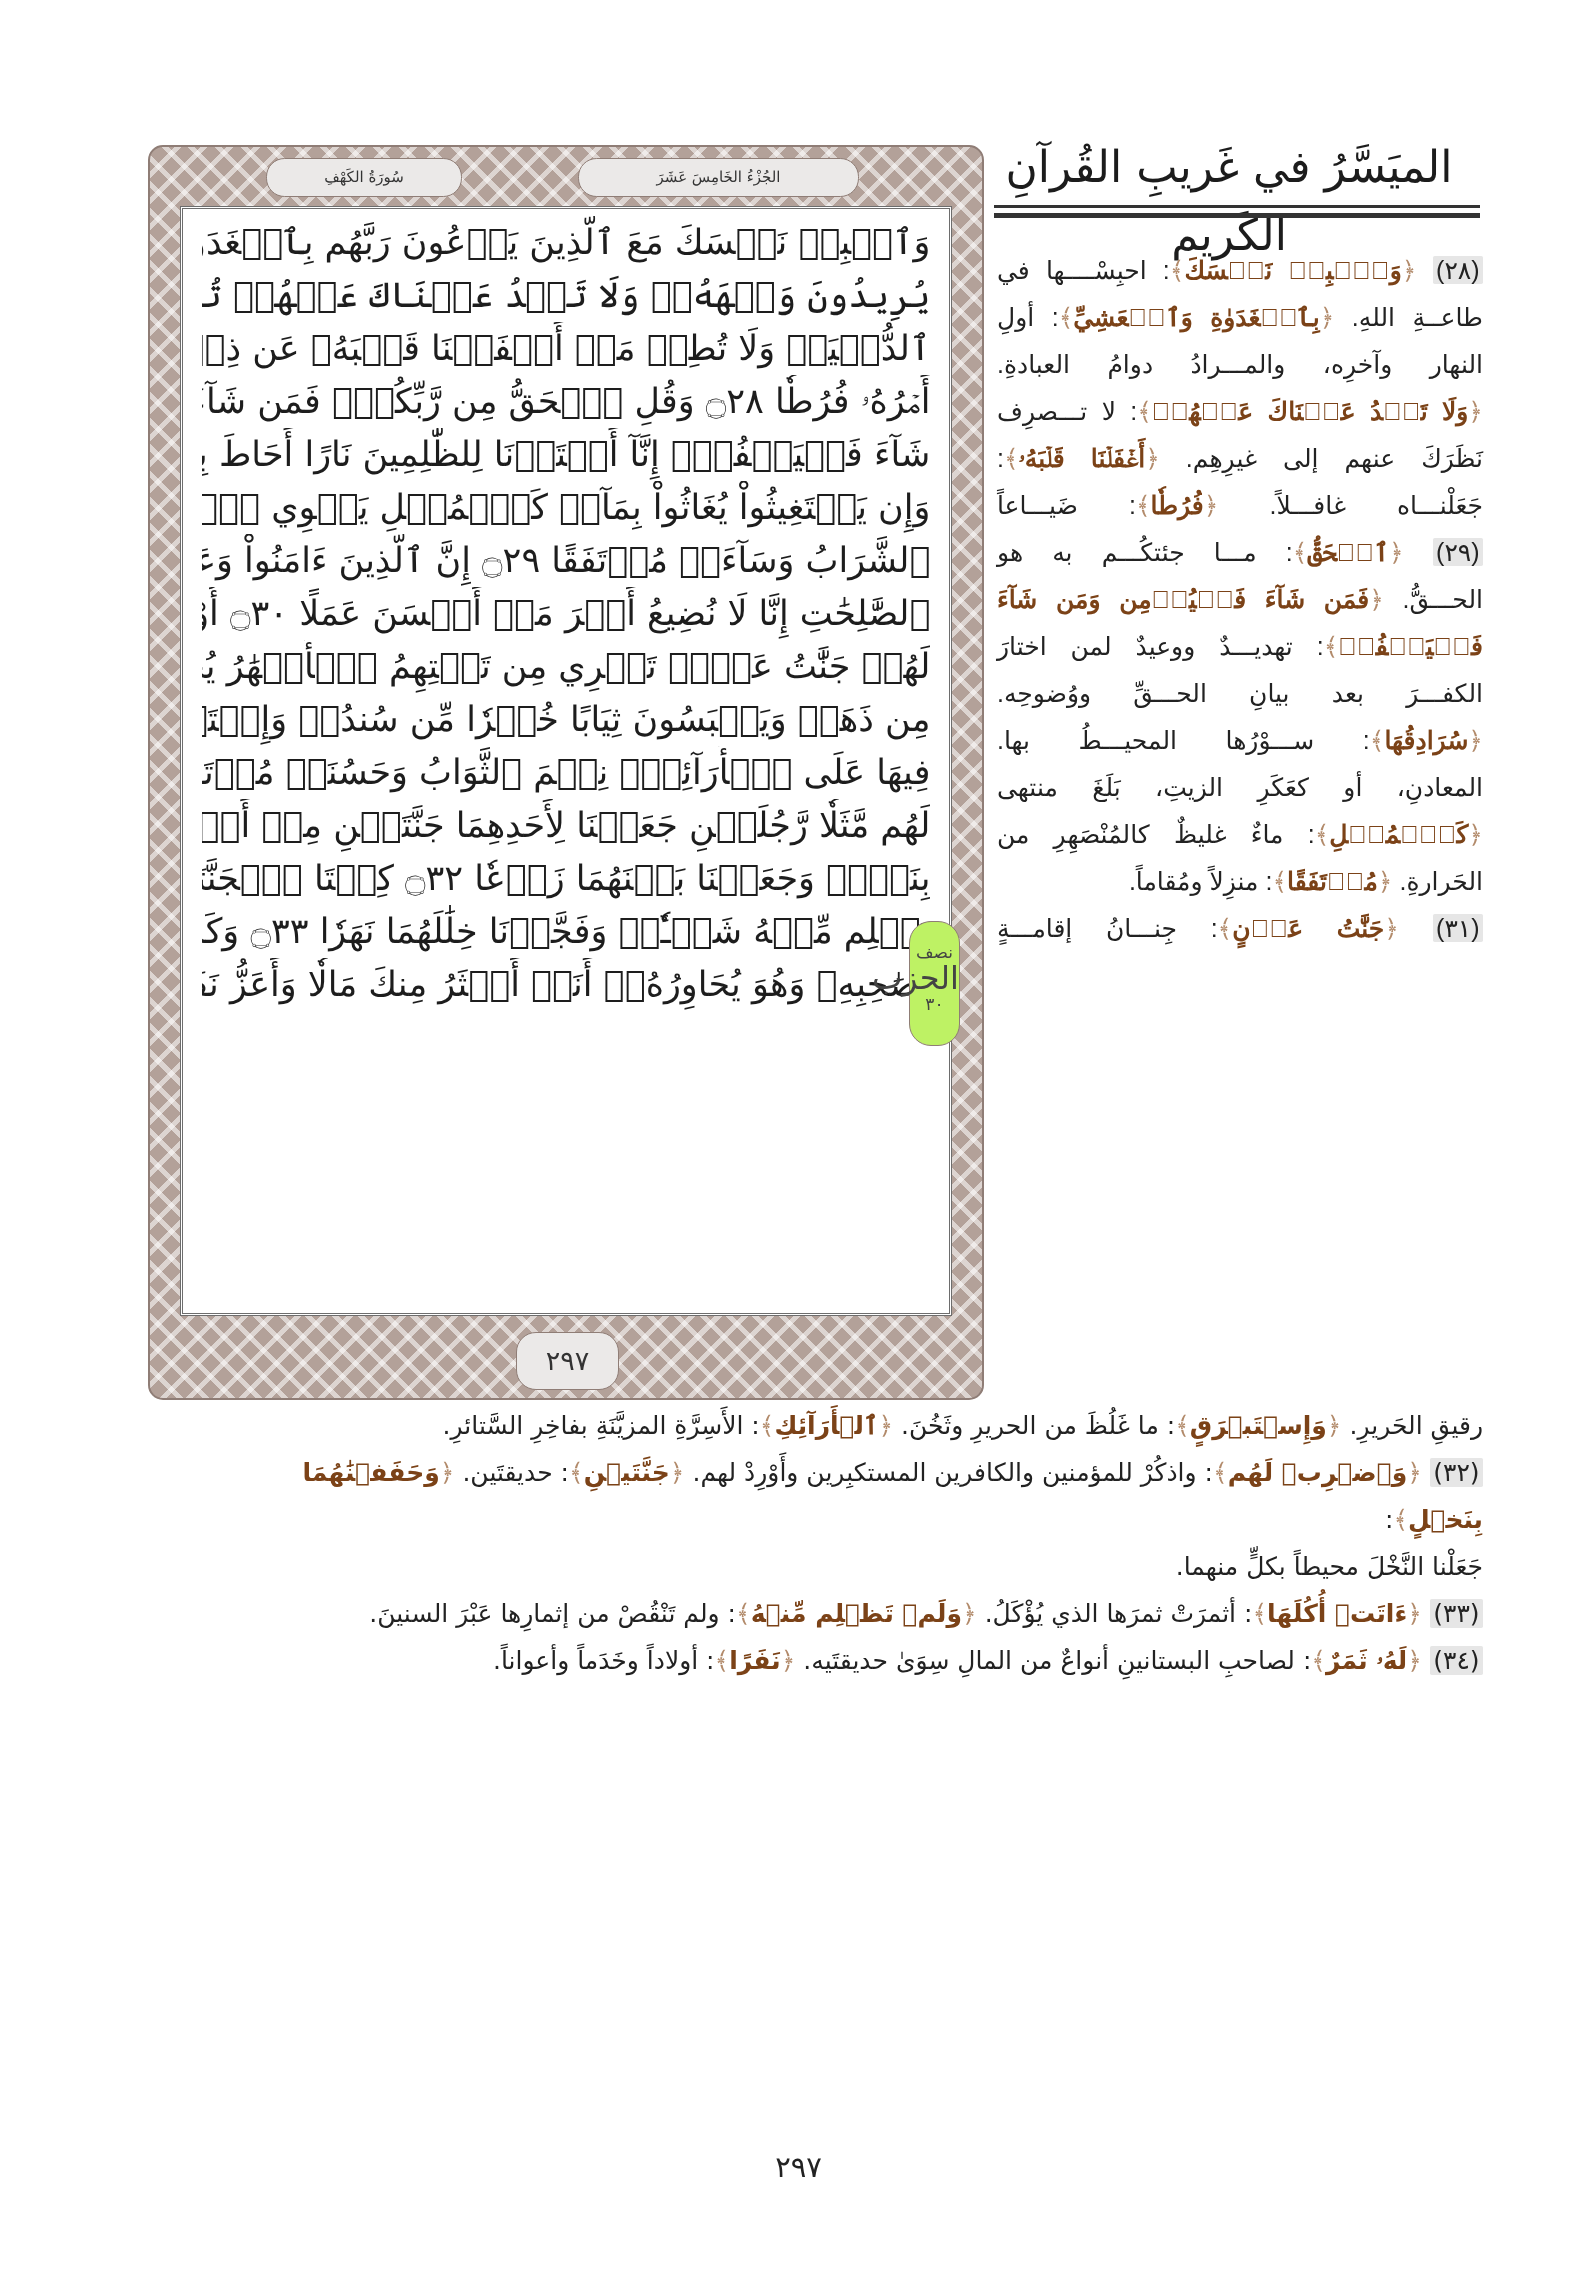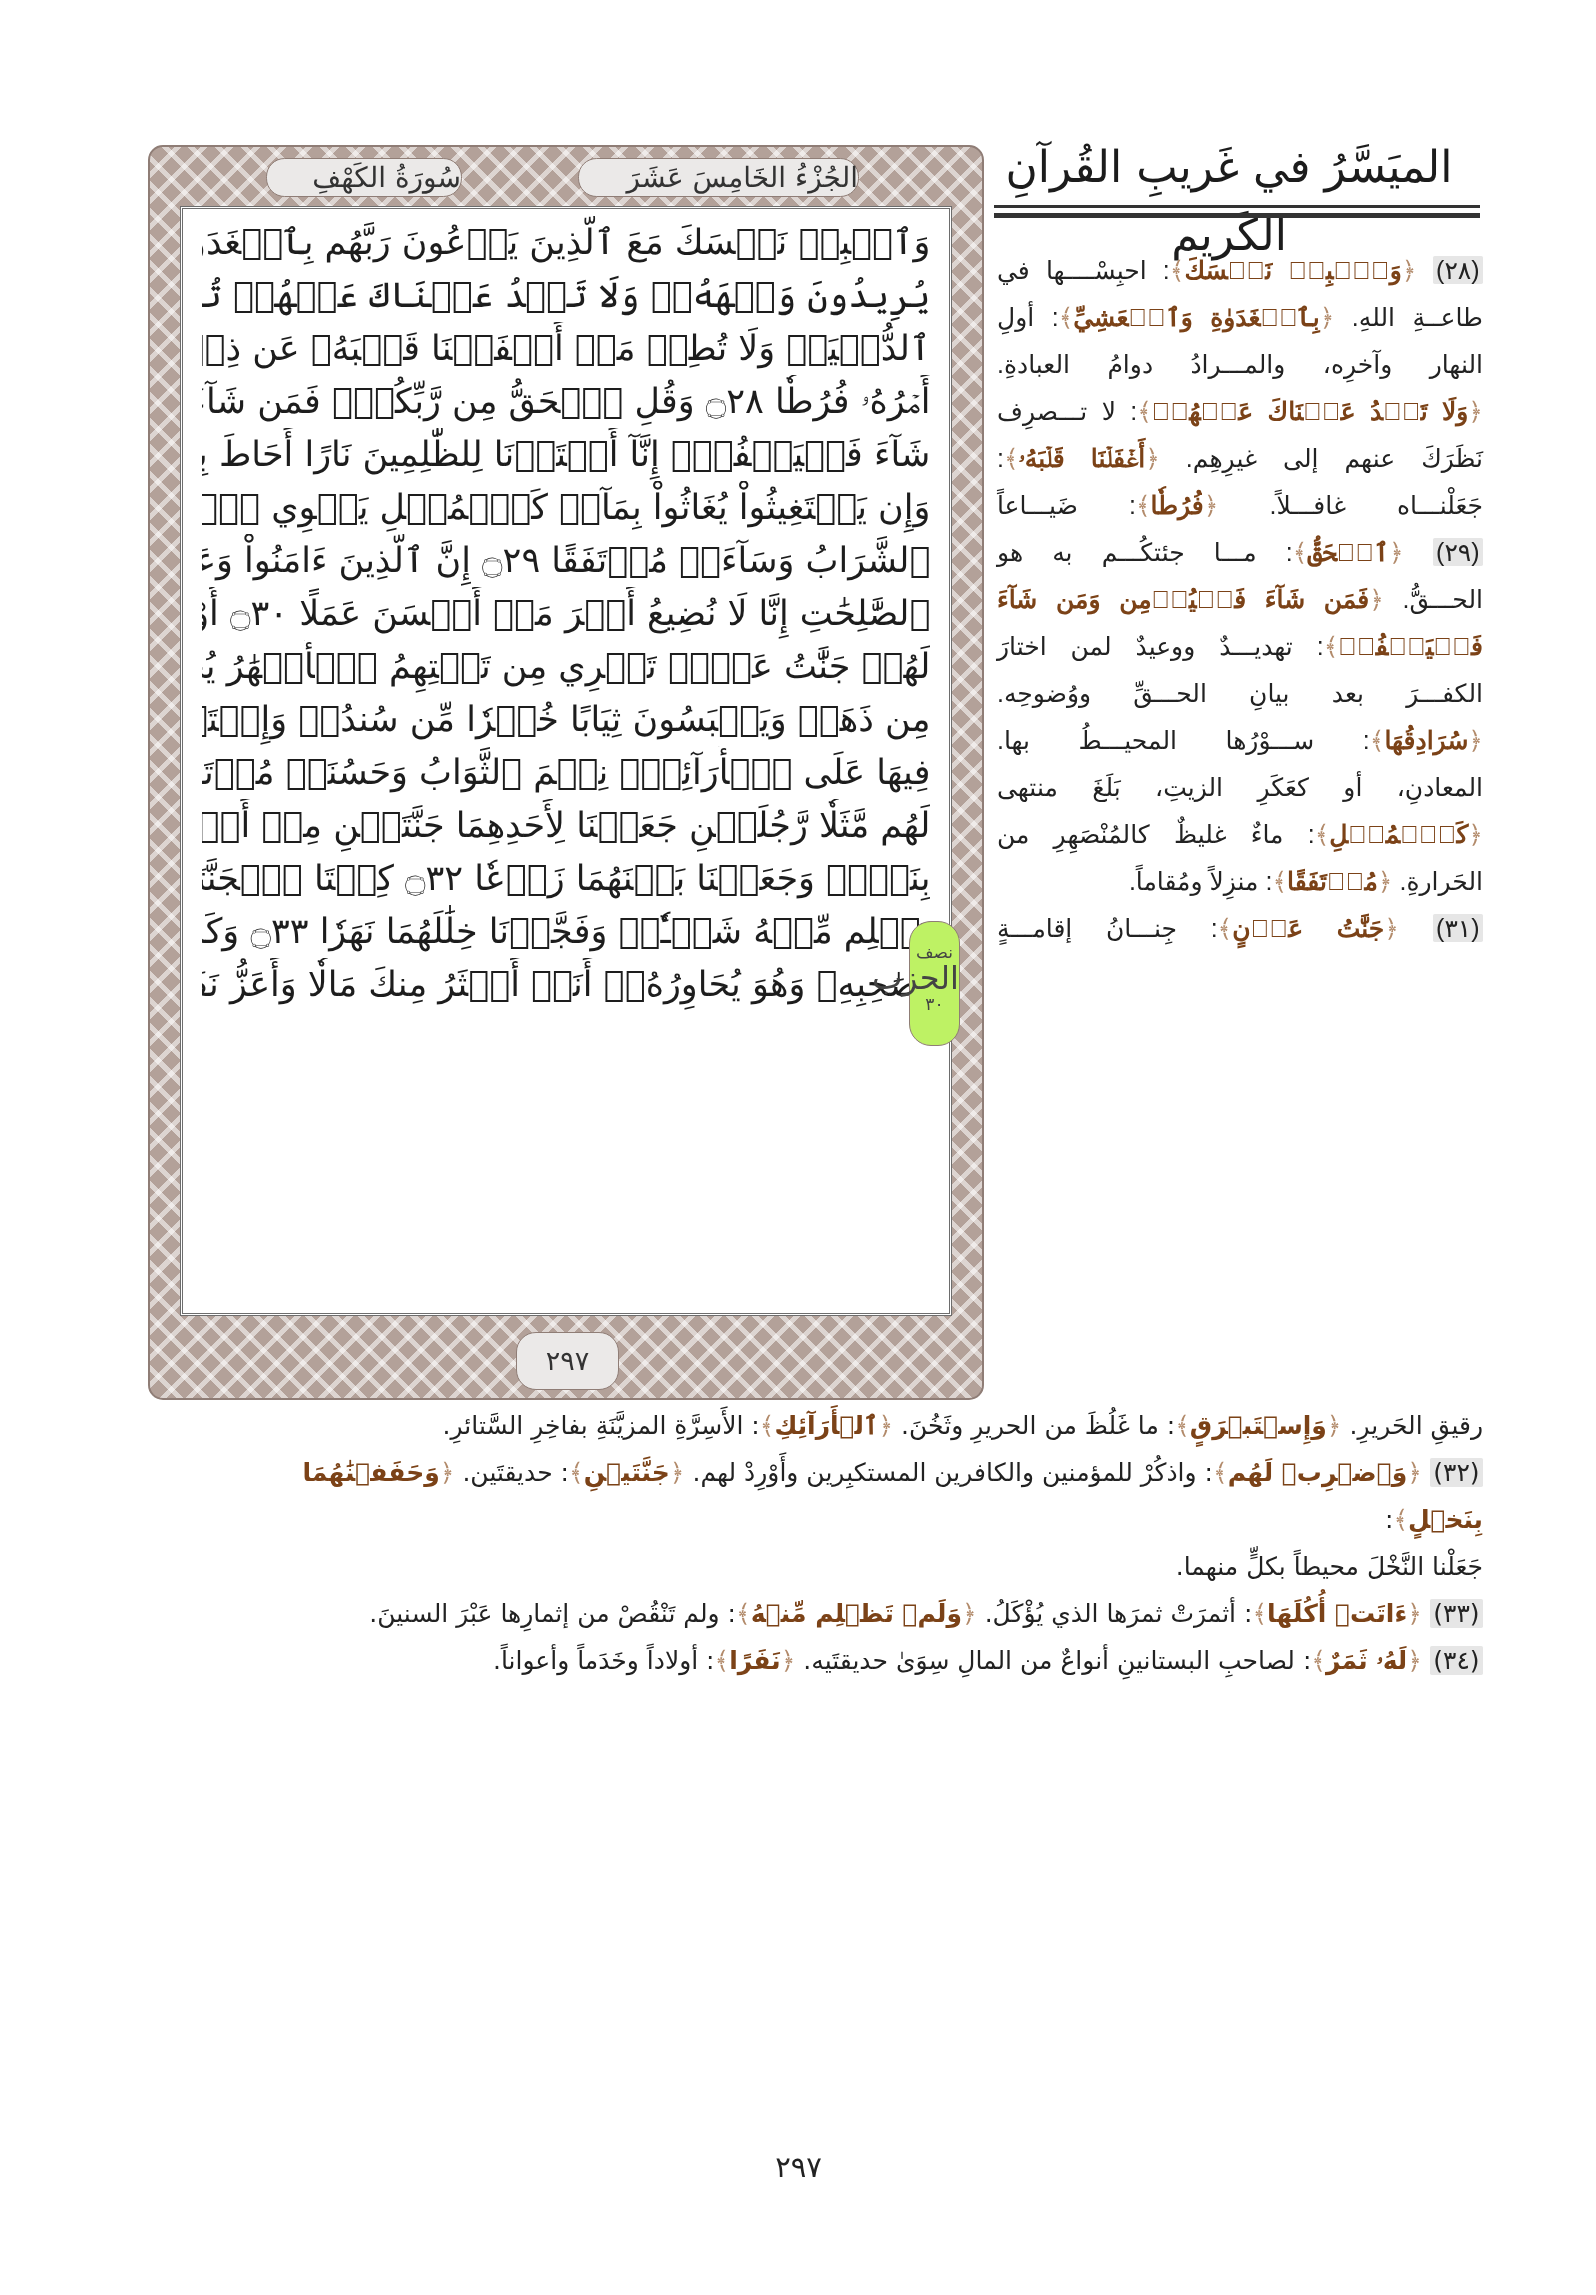--- a/index.html
+++ b/index.html
@@ -32,21 +32,21 @@
       #b3a199;
     border:2.5px solid #8f7d76;
     border-radius:15px;
   }
   #frame-header-band {
     position:absolute; left:46px; top:8.4px; width:743px; height:49px;
   }
   .hdr-cartouche {
     position:absolute; top:5px; height:37px; background:#ebe9e8;
     border:1.7px solid #8f7d76; border-radius:18.6px;
-    font-family:"DejaVu Serif", serif; font-size:28px; text-align:right;
+    font-family:"DejaVu Serif", serif; font-size:15px; text-align:center;
     line-height:37px; color:#333;
   }
   #surah-cartouche { left:72px; width:194px; }
   #juz-cartouche { left:384px; width:279px; }
 
   #frame-inner-border {
     position:absolute; left:32px; top:61px; right:32px; bottom:84px;
     background:#ffffff; border:3.4px double #6d6d6d;
   }
   #quran-text {

